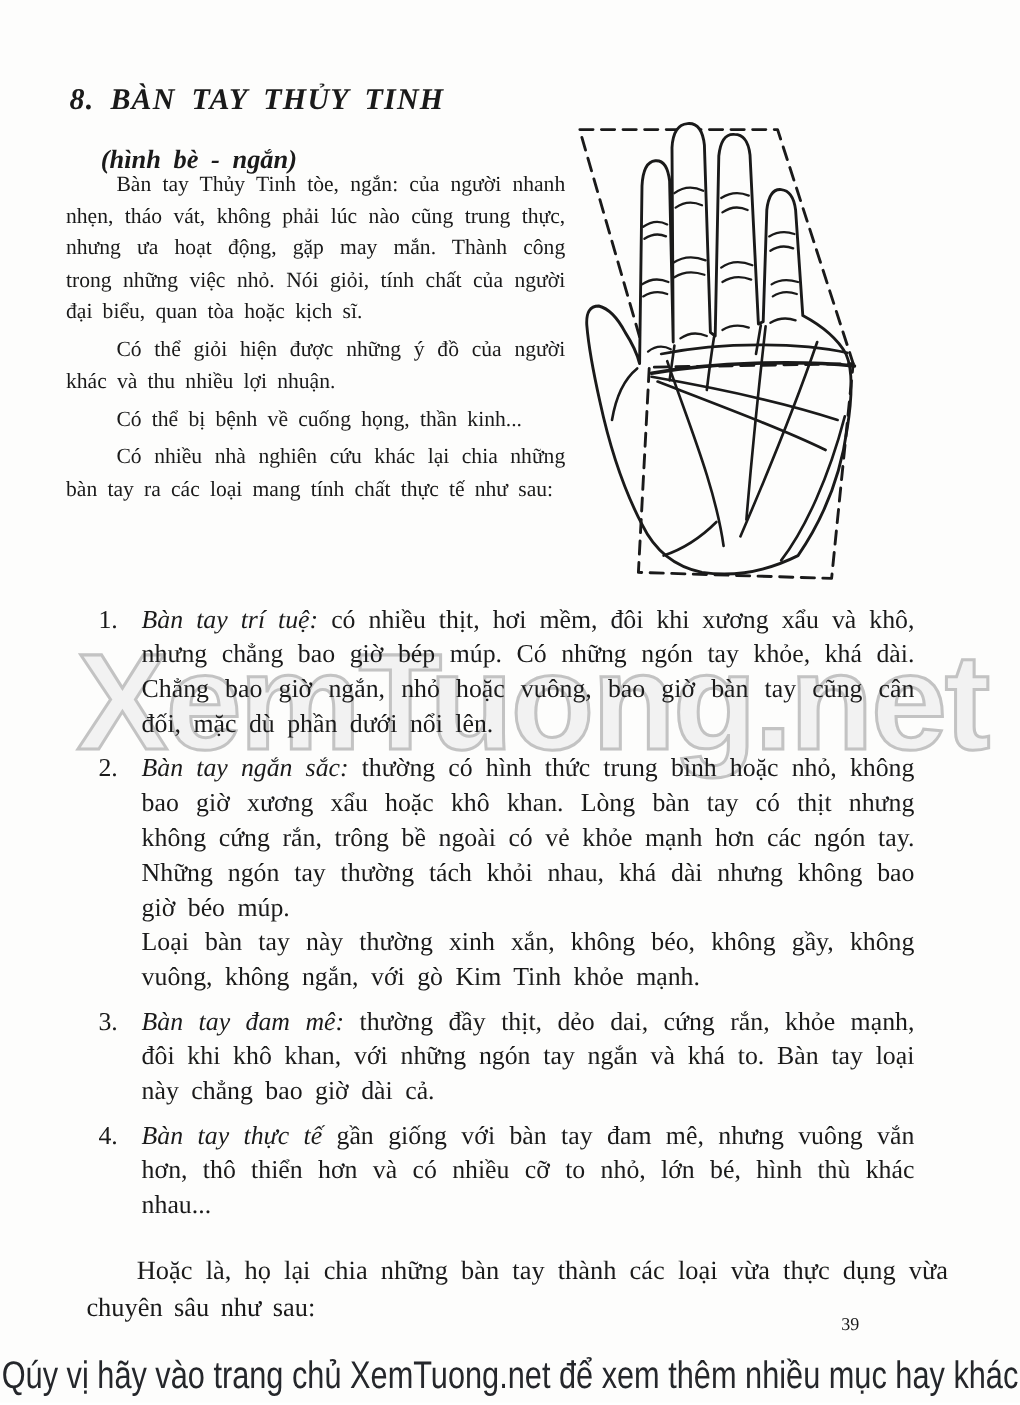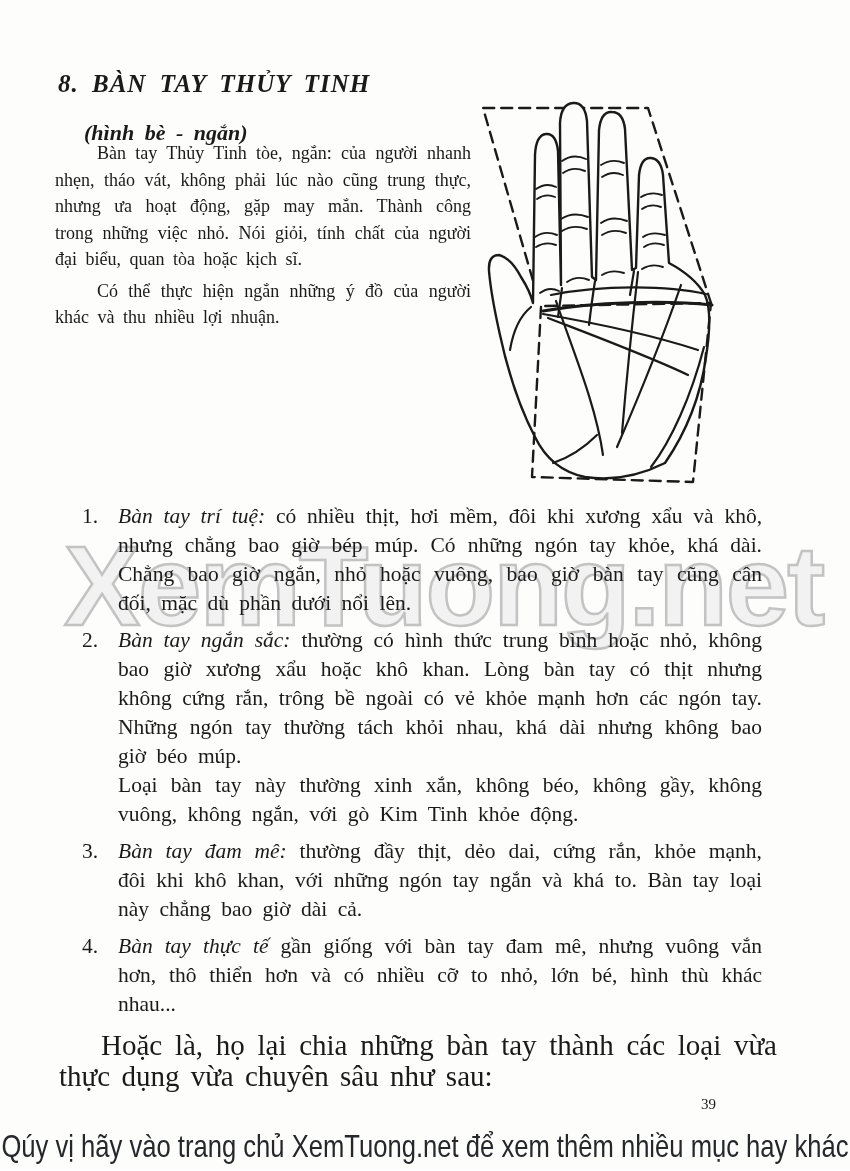--- a/index.html
+++ b/index.html
@@ -38,22 +38,22 @@
   .hand-list {
     position:absolute; left:82px; top:502px; width:680px;
     font-size:21.5px; line-height:29px; text-align:justify;
     word-spacing:5px; z-index:2;
   }
   .item { position:relative; padding-left:36px; margin-bottom:8px; }
   .item .num { position:absolute; left:0; top:0; }
   .item p { margin:0; }
   .item .lead { font-style:italic;margin-top:20px; }
   .closing {
-    position:absolute; left:55px; top:1026px; width:718px; margin:4px;
-    font-size:29px; line-height:31px; text-align:justify;
+    position:absolute; left:55px; top:1026px; width:718px; margin:17px;
+    font-size:22px; line-height:31px; text-align:justify;
     text-indent:42px; word-spacing:4px; z-index:2;
   }
   .pagenum {
     position:absolute; left:701px; top:1096px;
     font-size:15px; z-index:2;
   }
   .footer {
     position:absolute; left:425px; top:1128px; z-index:2;
     transform:translateX(-50%) scaleX(0.8);
     white-space:nowrap;
@@ -66,21 +66,23 @@
 
 <div class="page">
 
   <h1 class="title">8. BÀN TAY THỦY TINH</h1>
   <h2 class="subtitle">(hình bè - ngắn)</h2>
 
   <div class="watermark">XemTuong.net</div>
 
   <div class="leftcol">
     <p>Bàn tay Thủy Tinh tòe, ngắn: của người nhanh nhẹn, tháo vát, không phải lúc nào cũng trung thực, nhưng ưa hoạt động, gặp may mắn. Thành công trong những việc nhỏ. Nói giỏi, tính chất của người đại biểu, quan tòa hoặc kịch sĩ.</p>
-    <p>Có thể thực hiện ngắn những ý đồ của người khác và thu nhiều lợi nhuận.</p>
+    <p>Có thể giỏi hiện được những ý đồ của người khác và thu nhiều lợi nhuận.</p>
+    <p>Có thể bị bệnh về cuống họng, thần kinh...</p>
+    <p>Có nhiều nhà nghiên cứu khác lại chia những bàn tay ra các loại mang tính chất thực tế như sau:</p>
   </div>
 
   <svg class="illu" viewBox="0 0 340 420" xmlns="http://www.w3.org/2000/svg">
     <g fill="none" stroke="#1a1a1a" stroke-width="2.4" stroke-linecap="round" stroke-linejoin="round">
 
       <path d="M 83 213 L 28 23 L 193 23 L 256 218" stroke-dasharray="11 7"></path>
 
       <path fill="#fdfdfc" d="M 78 218 L 80 70 Q 81 50 91 49 Q 101 48 103 66 L 106 200
            L 105 38 Q 106 19 118 18 Q 130 17 132 36 L 137 192
            L 141 195 L 144 45 Q 146 26 157 27 Q 168 27 170 44 L 177 185
@@ -126,21 +128,21 @@
   </svg>
 
   <div class="hand-list">
     <div class="item">
       <span class="num">1.</span>
       <p><span class="lead">Bàn tay trí tuệ:</span><span> có nhiều thịt, hơi mềm, đôi khi xương xẩu và khô, nhưng chẳng bao giờ bép múp. Có những ngón tay khỏe, khá dài. Chẳng bao giờ ngắn, nhỏ hoặc vuông, bao giờ bàn tay cũng cân đối, mặc dù phần dưới nổi lên.</span></p>
     </div>
     <div class="item">
       <span class="num">2.</span>
       <p><span class="lead">Bàn tay ngắn sắc:</span><span> thường có hình thức trung bình hoặc nhỏ, không bao giờ xương xẩu hoặc khô khan. Lòng bàn tay có thịt nhưng không cứng rắn, trông bề ngoài có vẻ khỏe mạnh hơn các ngón tay. Những ngón tay thường tách khỏi nhau, khá dài nhưng không bao giờ béo múp.</span></p>
-      <p class="cont">Loại bàn tay này thường xinh xắn, không béo, không gầy, không vuông, không ngắn, với gò Kim Tinh khỏe động.</p>
+      <p class="cont">Loại bàn tay này thường xinh xắn, không béo, không gầy, không vuông, không ngắn, với gò Kim Tinh khỏe mạnh.</p>
     </div>
     <div class="item">
       <span class="num">3.</span>
       <p><span class="lead">Bàn tay đam mê:</span><span> thường đầy thịt, dẻo dai, cứng rắn, khỏe mạnh, đôi khi khô khan, với những ngón tay ngắn và khá to. Bàn tay loại này chẳng bao giờ dài cả.</span></p>
     </div>
     <div class="item">
       <span class="num">4.</span>
       <p><span class="lead">Bàn tay thực tế</span><span> gần giống với bàn tay đam mê, nhưng vuông vắn hơn, thô thiển hơn và có nhiều cỡ to nhỏ, lớn bé, hình thù khác nhau...</span></p>
     </div>
   </div>

